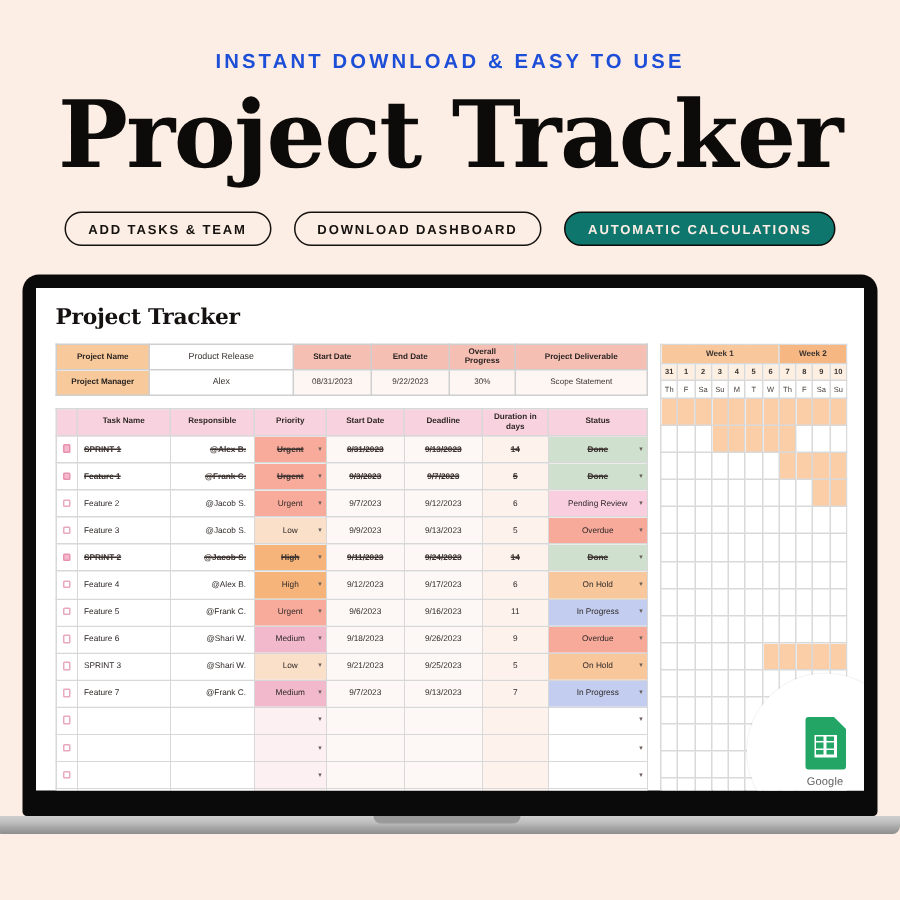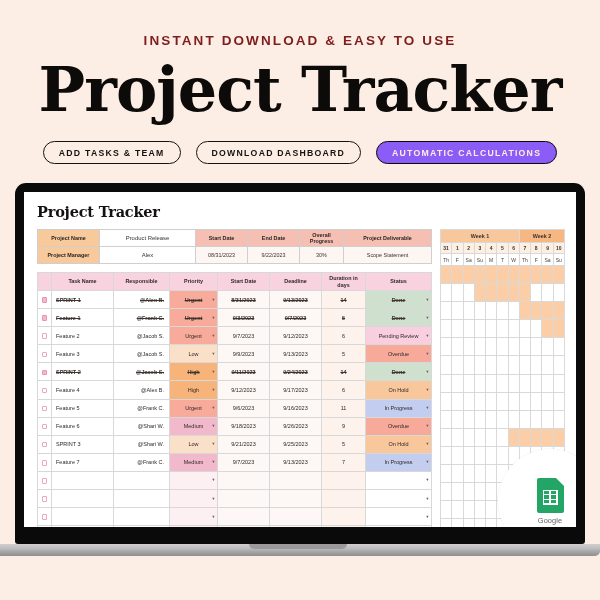--- a/index.html
+++ b/index.html
@@ -12,21 +12,21 @@
     position: relative;
   }
 
   
   .header { padding-top: 33px; text-align: center; }
 
   .eyebrow {
     font-size: 13.5px;
     letter-spacing: 2.1px;
     font-weight: 600;
-    color: #7f1d1d;
+    color: #1d4ed8;
     font-family: "Liberation Sans", sans-serif;
   }
 
   .big-title {
     font-family: "DejaVu Serif", serif;
     font-weight: 700;
     font-size: 62px;
     letter-spacing: -1px;
     color: #0d0b09;
     line-height: 1.05;
@@ -41,21 +41,21 @@
     border: 1.6px solid #15120f;
     border-radius: 999px;
     padding: 6px 15px 5px;
     font-size: 8.7px;
     letter-spacing: 1.25px;
     font-weight: 700;
     color: #15120f;
     white-space: nowrap;
     text-align: right;
   }
-  .pill.filled { background: #8b5cf6; color: #fdeee5; border-color: #0d0b09; }
+  .pill.filled { background: #0f766e; color: #fdeee5; border-color: #0d0b09; }
 
   
   .laptop { position: absolute; left: 0; top: 183px; width: 600px; }
 
   .bezel {
     margin: 0 15px;
     background: #0a0a0a;
     border-radius: 11px 11px 3px 3px;
     padding: 9px 9px 17px 9px;
     height: 361px;

